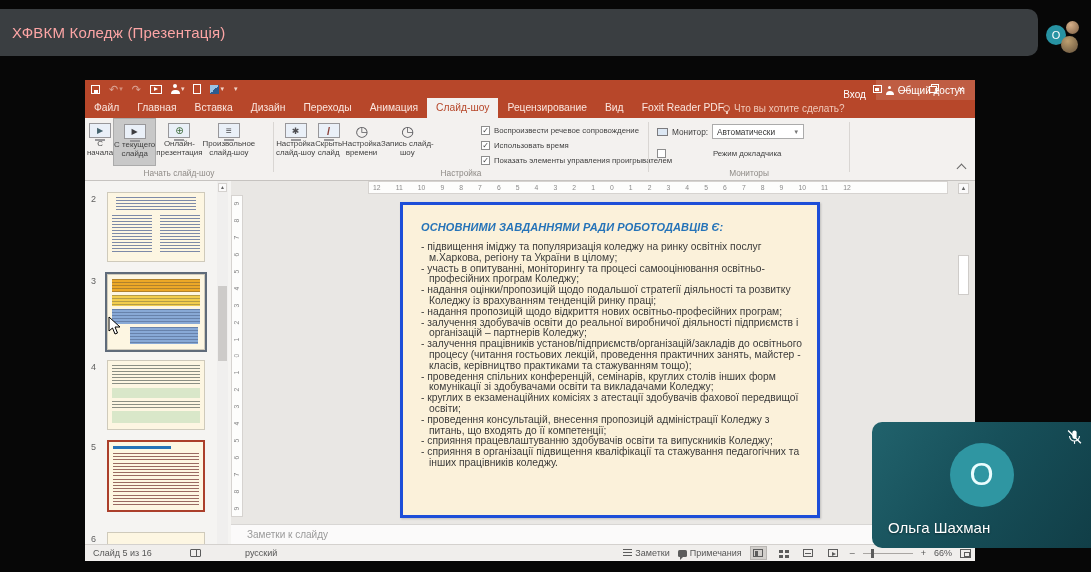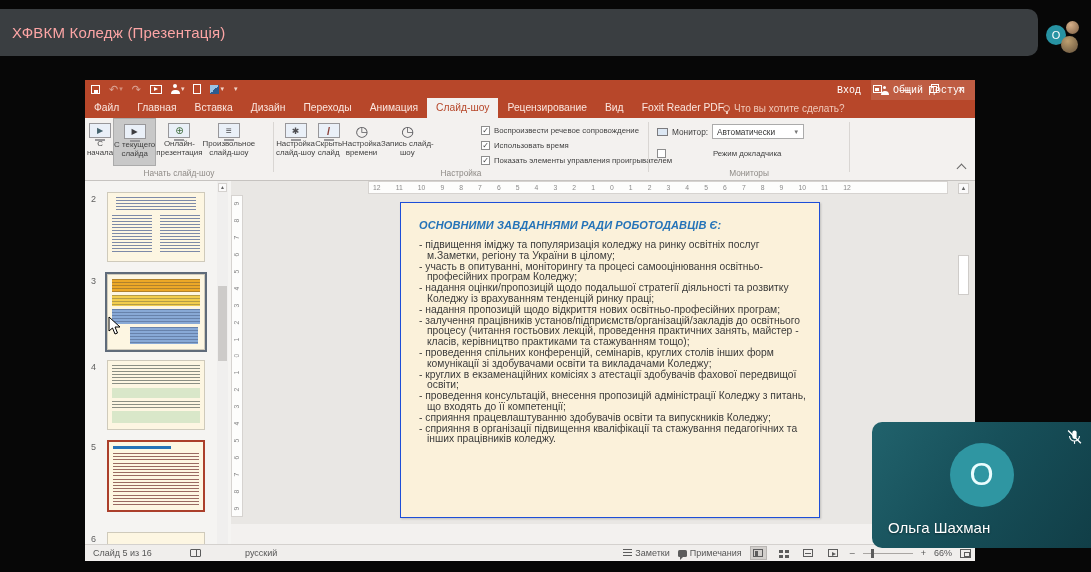--- a/index.html
+++ b/index.html
@@ -45,21 +45,21 @@
   .i-ribopt::after{content:"";position:absolute;left:1.5px;top:1.5px;width:4px;height:3px;background:#fff;}
   .i-restore{width:8px;height:7px;border:1px solid #fff;box-shadow:2px -2px 0 -1px #b7472a,2px -2px 0 0 #fff;}
 
   
   .tabrow{position:absolute;left:0;top:18px;width:100%;height:20px;background:#b7472a;display:flex;align-items:stretch;}
   .tab{padding:0 9px;line-height:20px;font-size:10.3px;color:#fbe6df;white-space:nowrap;}
   .tab[data-active="true"]{background:#f3f1ef;color:#b7472a;}
   .tellme{display:flex;align-items:center;gap:4px;margin-left:10px;color:#f0c9ba;font-size:10px;white-space:nowrap;}
   .bulb{width:7px;height:7px;border:1px solid #f0c9ba;border-radius:50%;position:relative;}
   .bulb::after{content:"";position:absolute;left:2px;bottom:-3px;width:1.5px;height:2.5px;background:#f0c9ba;}
-  .acct{position:absolute;right:0;top:0;height:20px;display:flex;align-items:center;font-family:Liberation Mono, monospace;}
+  .acct{position:absolute;right:0;top:0;height:20px;display:flex;align-items:flex-end;}
   .signin{color:#fff;font-size:10px;padding:0 10px;}
   .share{display:flex;align-items:center;gap:4px;background:rgba(255,255,255,.12);height:20px;padding:0 10px;color:#fff;font-size:10px;}
   .i-person-s{width:8px;height:9px;position:relative;}
   .i-person-s::before{content:"";position:absolute;left:2px;top:0;width:3.5px;height:3.5px;border-radius:50%;background:#fff;}
   .i-person-s::after{content:"";position:absolute;left:0;bottom:0;width:8px;height:3.5px;border-radius:4px 4px 0 0;background:#fff;}
 
   
   .ribbon{position:absolute;left:0;top:38px;width:100%;height:63px;background:#f3f1ef;border-bottom:1px solid #c6c3c0;}
   .rgroup{position:absolute;top:0;height:62px;}
   .glabel{position:absolute;bottom:2px;left:0;right:0;text-align:center;font-size:8.3px;color:#8f8b87;}
@@ -132,21 +132,21 @@
   
   .edit{position:absolute;left:146px;top:101px;width:744px;height:343px;background:#e9e7e4;}
   .hruler{position:absolute;left:137px;top:0;width:580px;height:13px;background:#fdfdfc;border:1px solid #d6d3d0;}
   .hlabels{position:absolute;left:4px;width:478px;top:0;bottom:0;display:flex;justify-content:space-between;
            align-items:center;font-size:6.8px;color:#8a8a8a;}
   .vruler{position:absolute;left:0;top:14px;width:12px;height:322px;background:#fdfdfc;border:1px solid #d6d3d0;}
   .vlabels{position:absolute;left:0;right:0;top:4px;bottom:4px;display:flex;flex-direction:column;
            justify-content:space-between;align-items:center;font-size:6.8px;color:#8a8a8a;}
   .vlabels span{transform:rotate(-90deg);}
   .slide{position:absolute;left:169px;top:21px;width:420px;height:316px;background:#fbf1da;
-         border:1px solid #1d4ed8;box-shadow:1px 1px 2px rgba(0,0,0,.18);padding:16px 13px 0 18px;overflow:hidden;}
+         border:3px solid #1d4ed8;box-shadow:1px 1px 2px rgba(0,0,0,.18);padding:16px 13px 0 18px;overflow:hidden;}
   .stitle{color:#2573b8;font-size:11px;font-weight:bold;font-style:italic;margin-bottom:9px;letter-spacing:.1px;}
   .bullets{font-size:10.3px;line-height:10.8px;color:#3b3b3b;}
   .bullets .bl{padding-left:8px;text-indent:-8px;}
   .vscroll{position:absolute;right:5px;top:2px;width:12px;bottom:4px;}
   .vscroll .up{position:absolute;top:0;left:0;width:11px;height:11px;background:#fbfafa;border:1px solid #cfccc9;
                color:#666;font-size:6px;line-height:9px;text-align:center;}
   .vscroll .vthumb{position:absolute;left:0;top:72px;width:11px;height:40px;background:#fff;border:1px solid #cfccc9;}
 
   
   .notes{position:absolute;left:146px;top:444px;width:744px;height:20px;background:#fbfafa;border-top:1px solid #d8d6d4;
@@ -470,38 +470,42 @@
             <span data-name="ruler-tick-label">6</span>
             <span data-name="ruler-tick-label">7</span>
             <span data-name="ruler-tick-label">8</span>
             <span data-name="ruler-tick-label">9</span>
           </div>
       </div>
       <div class="slide" data-name="slide-canvas">
         <div class="stitle" data-name="slide-title">ОСНОВНИМИ ЗАВДАННЯМИ РАДИ РОБОТОДАВЦІВ Є:</div>
         <div class="bullets" data-name="slide-bullet-list">
 
-        <div class="bl" data-name="slide-bullet">- підвищення іміджу та популяризація коледжу на ринку освітніх послуг м.Заметки, регіону та України в цілому;</div>
+        <div class="bl" data-name="slide-bullet">- підвищення іміджу та популяризація коледжу на ринку освітніх послуг м.Харкова, регіону та України в цілому;</div>
             <div class="bl" data-name="slide-bullet">- участь в опитуванні, моніторингу та процесі самооцінювання освітньо-професійних програм Коледжу;</div>
             <div class="bl" data-name="slide-bullet">- надання оцінки/пропозицій щодо подальшої стратегії діяльності та розвитку Коледжу із врахуванням тенденцій ринку праці;</div>
             <div class="bl" data-name="slide-bullet">- надання пропозицій щодо відкриття нових освітньо-професійних програм;</div>
+            <div class="bl" data-name="slide-bullet">- залучення здобувачів освіти до реальної виробничої діяльності підприємств і організацій – партнерів Коледжу;</div>
             <div class="bl" data-name="slide-bullet">- залучення працівників установ/підприємств/організацій/закладів до освітнього процесу (читання гостьових лекцій, проведення практичних занять, майстер - класів, керівництво практиками та стажуванням тощо);</div>
             <div class="bl" data-name="slide-bullet">- проведення спільних конференцій, семінарів, круглих столів інших форм комунікації зі здобувачами освіти та викладачами Коледжу;</div>
             <div class="bl" data-name="slide-bullet">- круглих в екзаменаційних комісіях з атестації здобувачів фахової передвищої освіти;</div>
             <div class="bl" data-name="slide-bullet">- проведення консультацій, внесення пропозицій адміністрації Коледжу з питань, що входять до її компетенції;</div>
             <div class="bl" data-name="slide-bullet">- сприяння працевлаштуванню здобувачів освіти та випускників Коледжу;</div>
             <div class="bl" data-name="slide-bullet">- сприяння в організації підвищення кваліфікації та стажування педагогічних та інших працівників коледжу.</div>
           </div>
       </div>
       <div class="vscroll" data-name="editor-scrollbar">
         <span class="up" data-name="scroll-up-icon">▲</span>
         <span class="vthumb" data-name="scrollbar-thumb"></span>
       </div>
     </div>
 
+    <div class="notes" data-name="notes-panel">
+      <span class="ph" data-name="notes-placeholder">Заметки к слайду</span>
+    </div>
 
     <div class="sbar" data-name="status-bar">
       <div class="sl">
         <span class="counter" data-name="slide-counter">Слайд 5 из 16</span>
         <span class="book" data-name="spellcheck-icon"></span>
         <span data-name="language-indicator">русский</span>
       </div>
       <div class="sright">
         <span class="sitem" data-name="notes-toggle-button">
           <span class="i-noteslines" data-name="notes-icon"></span>

